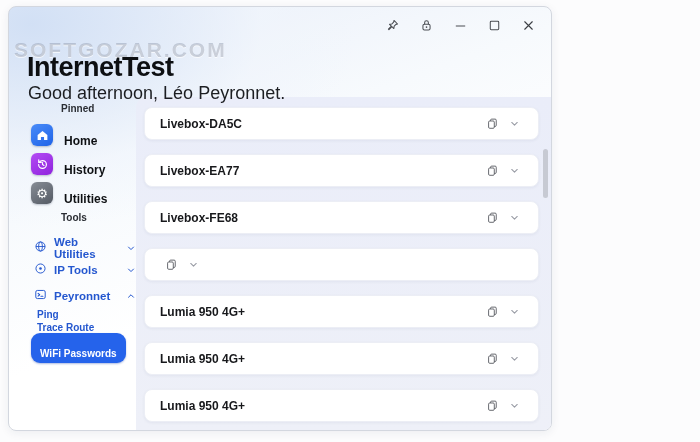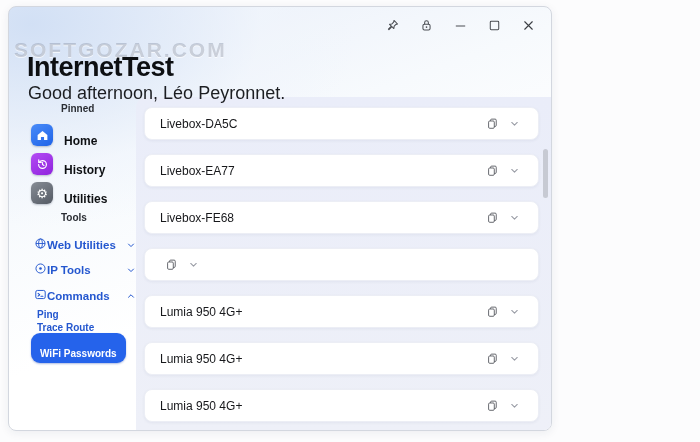--- a/index.html
+++ b/index.html
@@ -41,21 +41,21 @@
   .icon-tile {
     width:22px; height:22px; border-radius:6px; display:flex; align-items:center; justify-content:center;
     box-shadow:0 1px 2px rgba(20,30,60,0.25);
   }
   .tile-home     { background:linear-gradient(145deg,#4a8cf8,#1f63e8); }
   .tile-history  { background:linear-gradient(145deg,#b44df4,#8f23dd); }
   .tile-settings { background:linear-gradient(145deg,#878d96,#545a64); }
   .tile-settings .gear-glyph { color:#fff; font-size:13px; line-height:1; font-family:"DejaVu Sans", sans-serif; }
   .nav-item .nav-label { font-size:12px; font-weight:700; color:#0e1013;margin-top:12px; }
 
-  .tool-row { position:absolute; left:25px; width:102px; display:flex; align-items:center; gap:0; cursor:pointer; color:#2457cf; }
+  .tool-row { position:absolute; left:25px; width:102px; display:flex; align-items:center; gap:7px; cursor:pointer; color:#2457cf; }
   .tool-row .tool-label { font-size:11.5px; font-weight:700; flex:1; }
   .tool-row svg { flex:none; }
 
   .cmd-link { position:absolute; left:28px; font-size:10px; font-weight:600; color:#2457cf; cursor:pointer; }
   .cmd-selected {
     position:absolute; left:22px; top:326px;
     background:#2563eb; color:#fff; font-size:10px; font-weight:700;
     padding:15px 9px 4px 9px; border-radius:9px; cursor:pointer;
     box-shadow:0 1px 2px rgba(20,60,170,0.35);
   }
@@ -65,21 +65,21 @@
     position:absolute; left:127px; top:90px; right:0; bottom:0;
     background:linear-gradient(180deg,#eaedf9 0%, #eef0f8 100%);
     border-top-left-radius:10px;
     padding:10px 12px 0 8px;
   }
   .card {
     height:33px; background:#ffffff; border:1px solid #eceef5; border-radius:8px;
     margin-bottom:14px; display:flex; align-items:center; padding:0 13px 0 15px;
     box-shadow:0 1px 3px rgba(40,50,90,0.06); cursor:pointer;
   }
-  .card .net-name { flex:1; font-size:12px; font-weight:400; color:#17181b; }
+  .card .net-name { flex:1; font-size:12px; font-weight:700; color:#17181b; }
   .mini-btn { width:22px; height:22px; display:flex; align-items:center; justify-content:center; border-radius:4px; cursor:pointer; }
 
   .scroll-thumb {
     position:absolute; right:3px; top:52px; width:5px; height:49px;
     background:#c7cad3; border-radius:3px; cursor:pointer;
   }
 </style>
 </head>
 <body>
 
@@ -192,21 +192,21 @@
   </div>
 
   <div class="tool-row" style="top:280px;">
     <span>
       <svg width="13" height="13" viewBox="0 0 16 16">
           <rect x="2.2" y="3" width="11.6" height="10" rx="2" fill="none" stroke="#2457cf" stroke-width="1.2"></rect>
           <polyline points="5,6.5 7,8.3 5,10" fill="none" stroke="#2457cf" stroke-width="1.3" stroke-linecap="round" stroke-linejoin="round"></polyline>
           <line x1="8.5" y1="10.2" x2="11" y2="10.2" stroke="#2457cf" stroke-width="1.3" stroke-linecap="round"></line>
         </svg>
     </span>
-    <span class="tool-label">Commands</span>
+    <span class="tool-label">Peyronnet</span>
     <span>
       <svg width="10" height="10" viewBox="0 0 16 16">
           <polyline points="4,10 8,6 12,10" fill="none" stroke="#2457cf" stroke-width="1.6" stroke-linecap="round" stroke-linejoin="round"></polyline>
         </svg>
     </span>
   </div>
 
   <div class="cmd-link" style="top:302px;">Ping</div>
   <div class="cmd-link" style="top:315px;">Trace Route</div>
   <div class="cmd-selected">WiFi Passwords</div>

